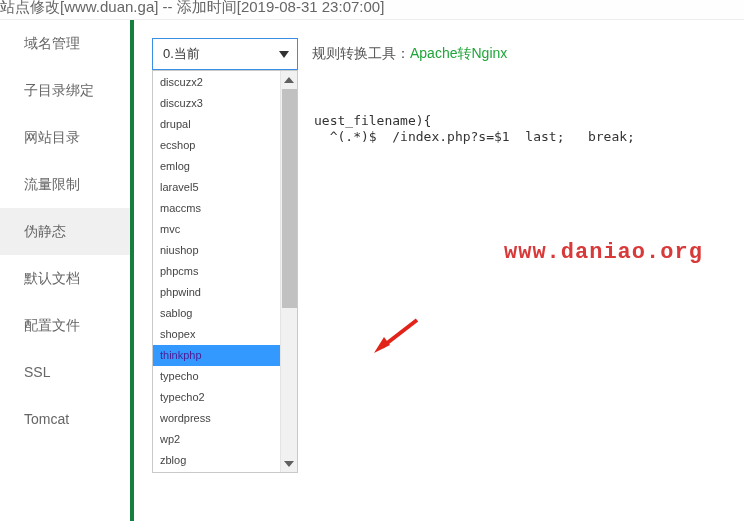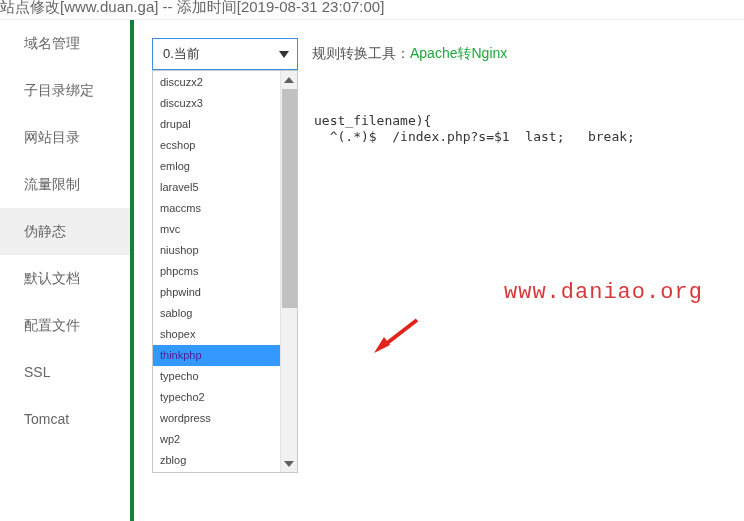--- a/index.html
+++ b/index.html
@@ -119,24 +119,23 @@
     font-size: 13px;
     white-space: pre;
     line-height: 16px;
   }
   .watermark {
     position: absolute;
     left: 370px;
     top: 220px;
     color: #d83a3a;
     font-size: 22px;
-    font-weight: normal;
+    font-weight: bold;
     font-family: "Courier New", monospace;
     letter-spacing: 1px;
-    margin-top: 40px;
   }
   .arrow {
     position: absolute;
     left: 238px;
     top: 295px;
     width: 50px;
     height: 40px;
     z-index: 15;
   }
 </style>

